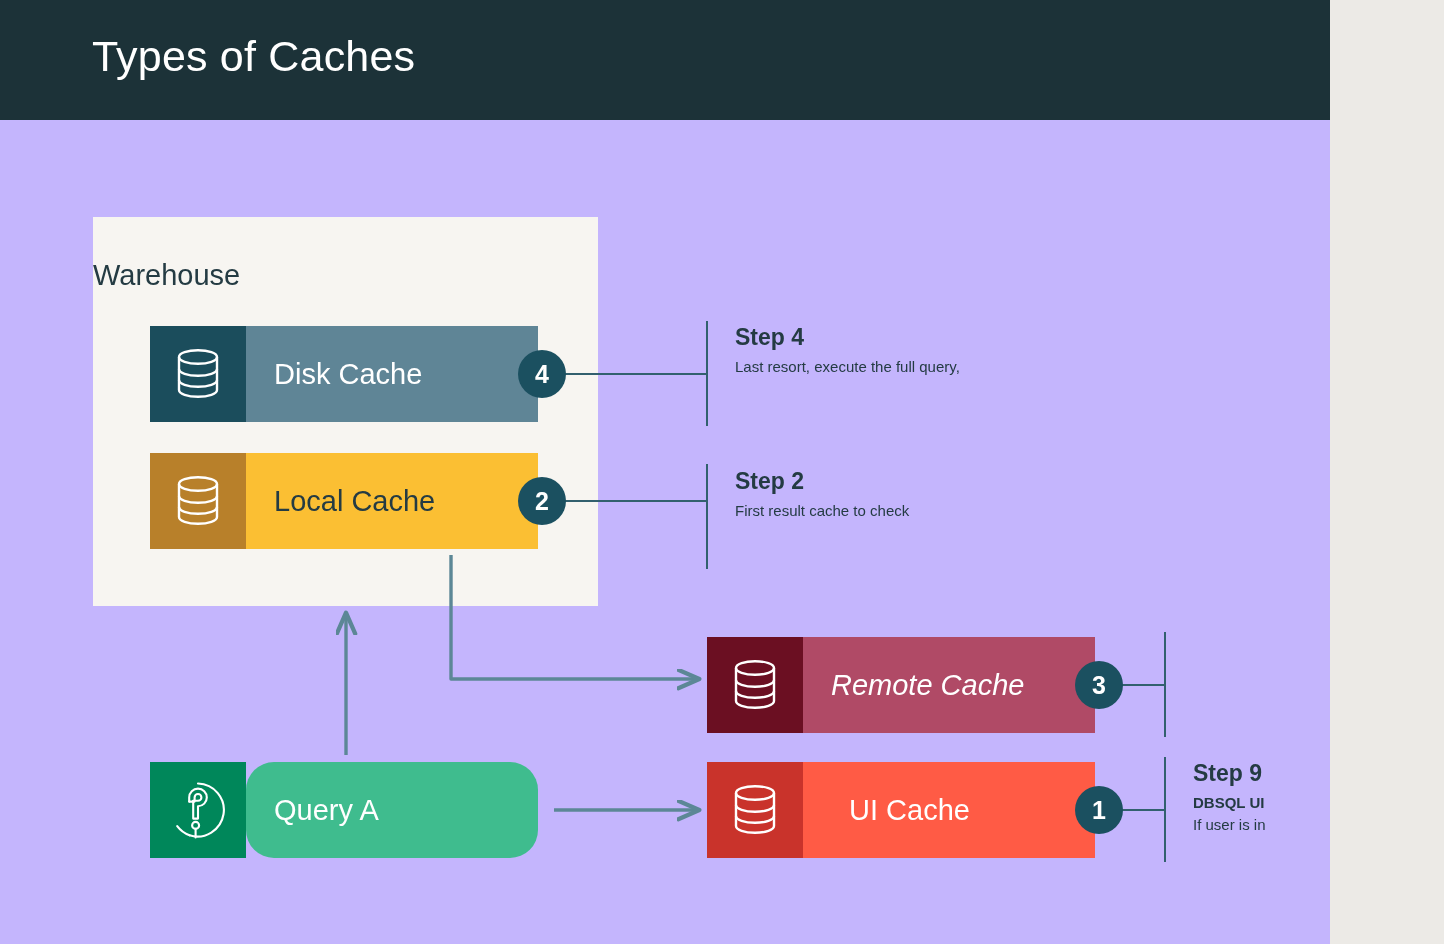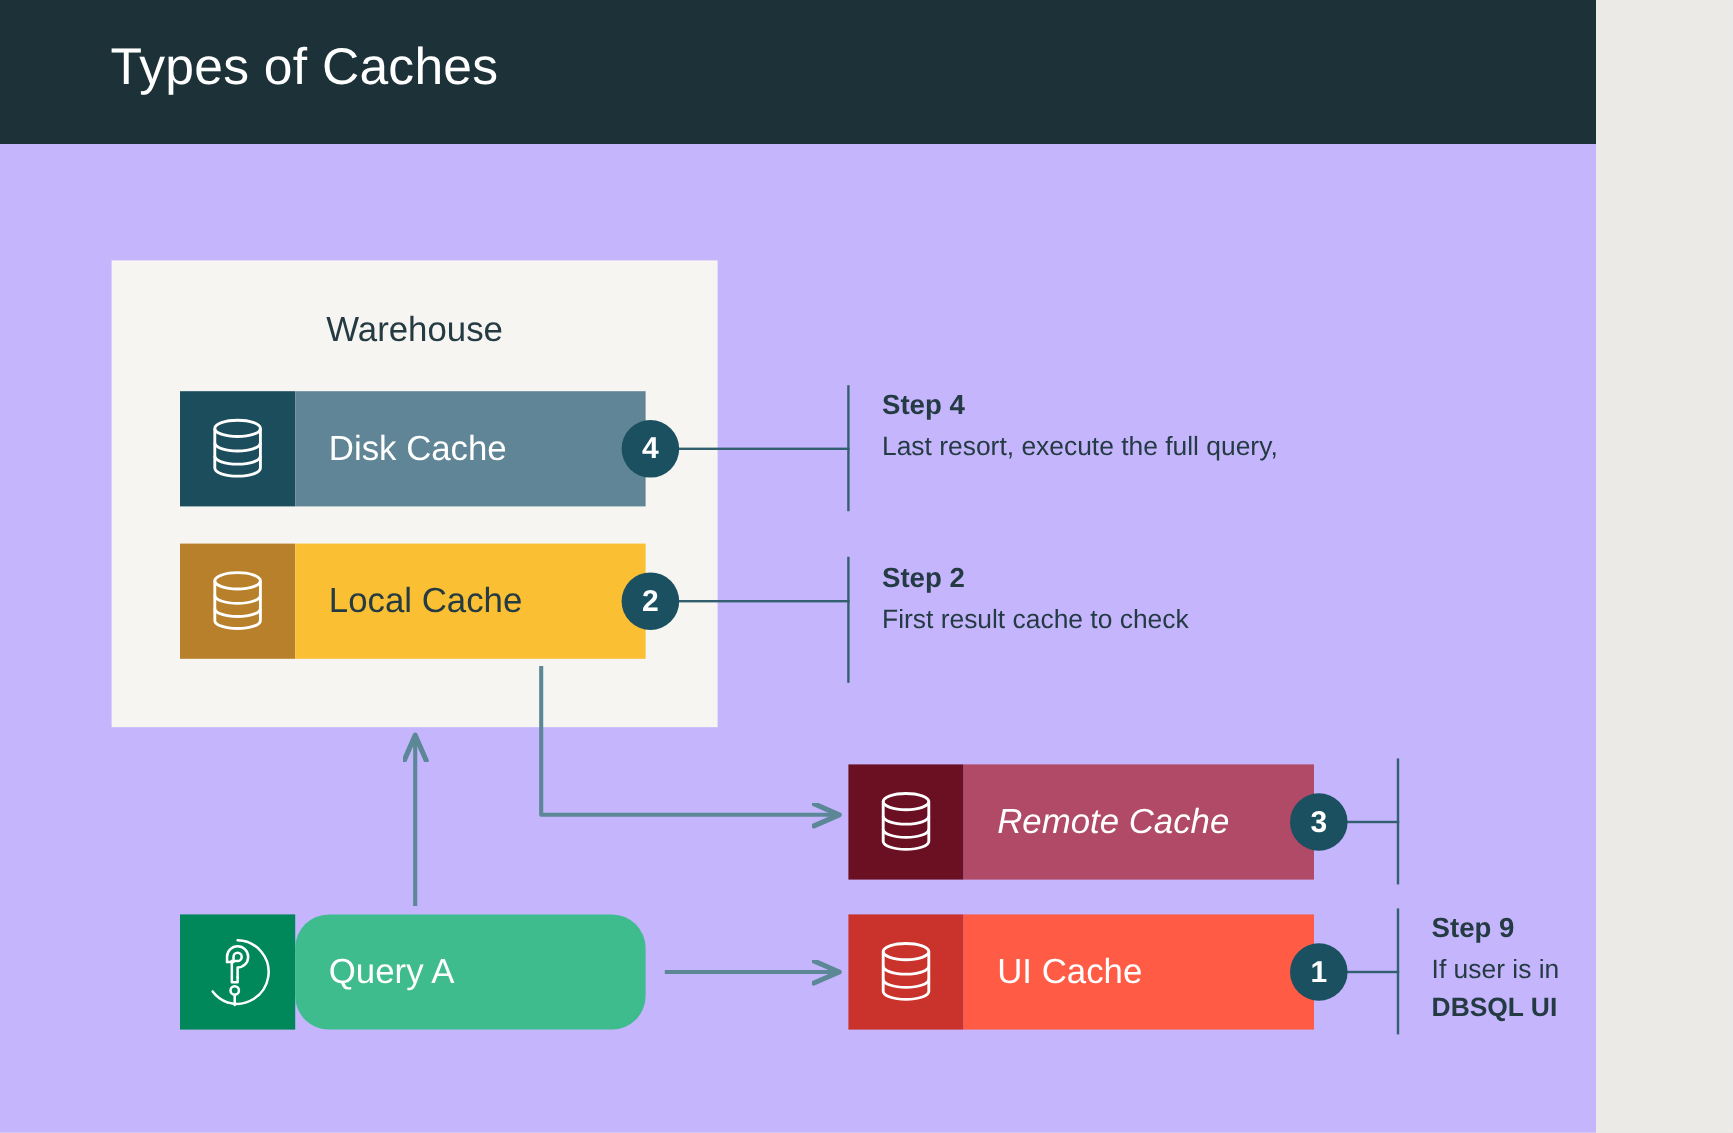--- a/index.html
+++ b/index.html
@@ -45,21 +45,21 @@
     top: 217px;
     width: 505px;
     height: 389px;
     background: #F7F5F1;
   }
   .warehouse-label {
     position: absolute;
     left: 0;
     top: 42px;
     width: 505px;
-    text-align: center;
+    text-align: left;
     font-size: 29px;
     color: #243B43;
     font-weight: 400;
   }
 
   
   .bar {
     position: absolute;
     display: flex;
     align-items: stretch;
@@ -141,21 +141,21 @@
   .step-block {
     position: absolute;
     color: #243B43;
   }
   .step-title {
     font-size: 23px;
     font-weight: 700;
     margin-bottom: 5px;
   }
   .step-desc {
-    font-size: 22px;
+    font-size: 15px;
     font-weight: 400;
     line-height: 1.45;
   }
   .step-desc b { font-weight: 700; }
 
   #step-4-block { left: 735px; top: 324px; width: 500px; }
   #step-2-block { left: 735px; top: 468px; width: 500px; }
   #step-3-block { left: 1193px; top: 634px; width: 250px; }
   #step-1-block { left: 1193px; top: 760px; width: 250px; }
 
@@ -257,21 +257,21 @@
     <div class="bar-icon" style="background:#C9332B;">
       <svg width="52" height="56" viewBox="0 0 52 56">
         <g fill="none" stroke="#FFFFFF" stroke-width="2.4" stroke-linejoin="round">
           <ellipse cx="26" cy="11" rx="19" ry="6.8"></ellipse>
           <path d="M7,11 L7,23 C7,26.8 15.5,29.8 26,29.8 C36.5,29.8 45,26.8 45,23 L45,11"></path>
           <path d="M7,23 L7,34 C7,37.8 15.5,40.8 26,40.8 C36.5,40.8 45,37.8 45,34 L45,23"></path>
           <path d="M7,34 L7,44 C7,47.8 15.5,50.8 26,50.8 C36.5,50.8 45,47.8 45,44 L45,34"></path>
         </g>
       </svg>
     </div>
-    <div class="bar-body" style="background:#FF5B45;">
+    <div class="bar-body" style="background:#FF5B45;padding-left:18px;">
       <span class="bar-label" style="color:#FFFFFF;">UI Cache</span>
     </div>
   </div>
   <div class="badge" id="badge-1">1</div>
 
   <div class="bar" id="bar-query">
     <div class="bar-icon" style="background:#00875A;">
       <svg width="60" height="60" viewBox="0 0 60 60">
         <g fill="none" stroke="#FFFFFF" stroke-width="2.1" stroke-linecap="round" stroke-linejoin="round">
           <path d="M30,3.5 A26.5,26.5 0 1 1 21.5,55.3"></path>
@@ -312,18 +312,18 @@
       <div>First result cache to check</div>
     </div>
   </div>
 
   <div class="step-block" id="step-3-block">
   </div>
 
   <div class="step-block" id="step-1-block">
     <div class="step-title">Step 9</div>
     <div class="step-desc">
+      <div><b>DBSQL UI</b></div>
       <div>If user is in</div>
-      <div><b>DBSQL UI</b></div>
     </div>
   </div>
 
 </div>
 
 </body></html>

